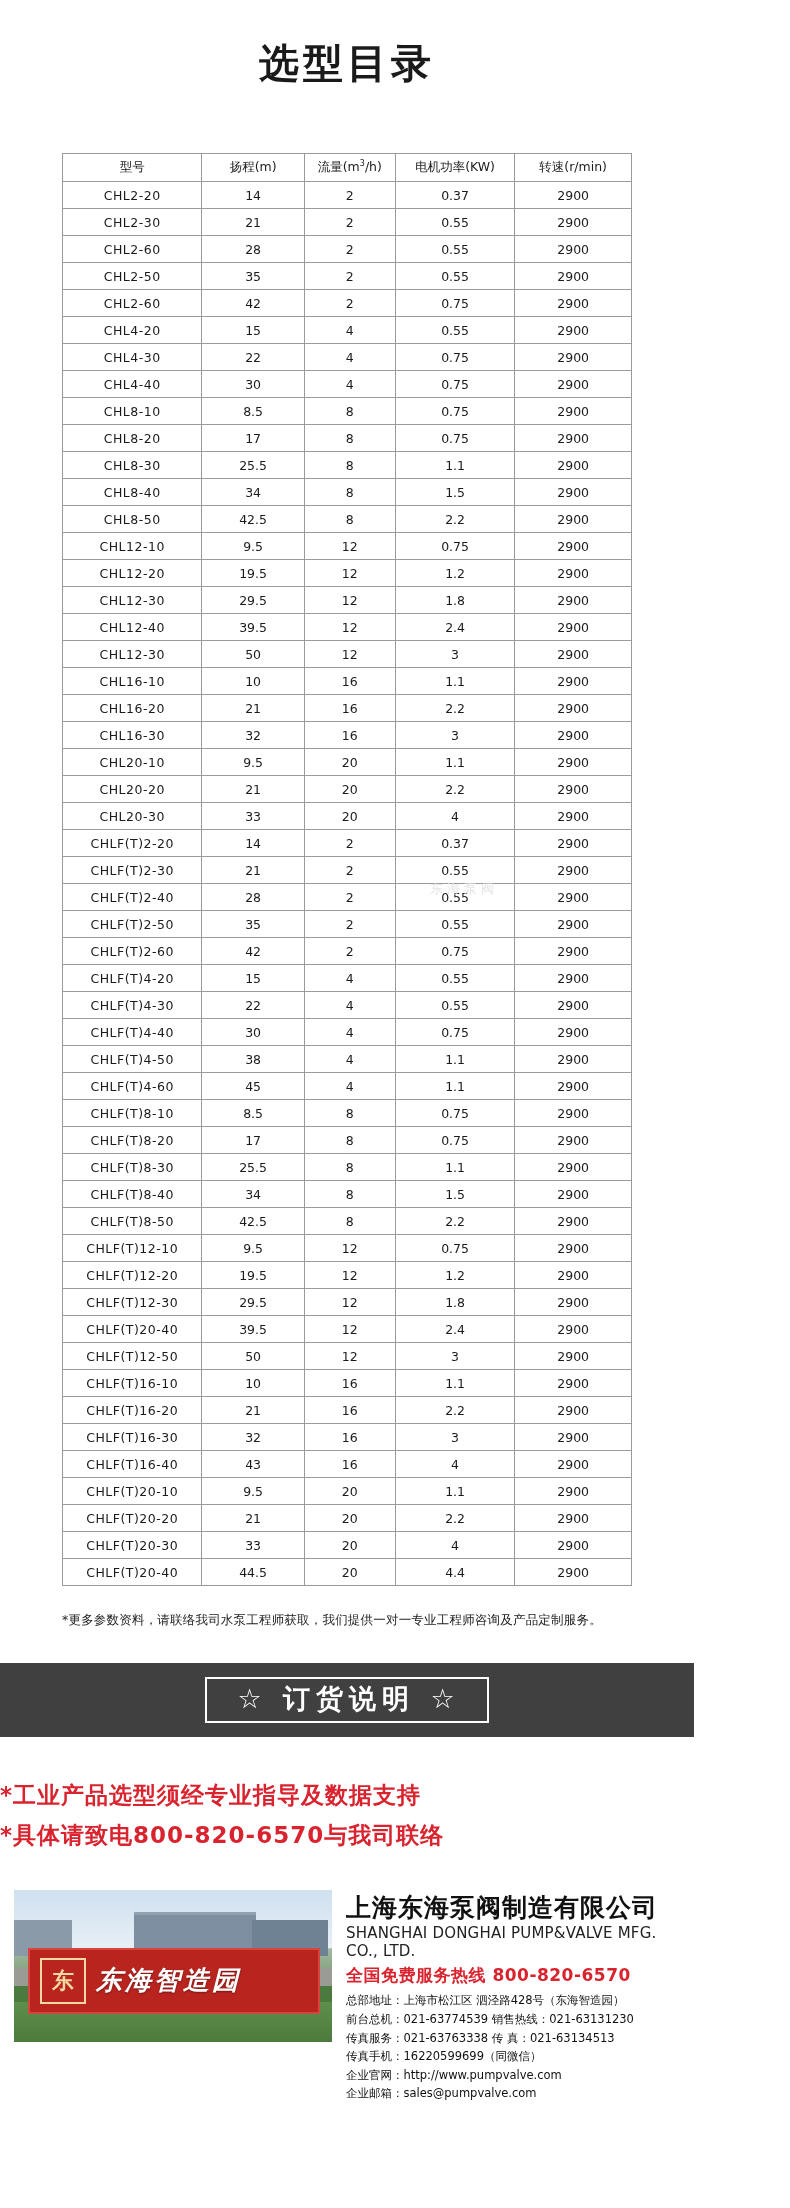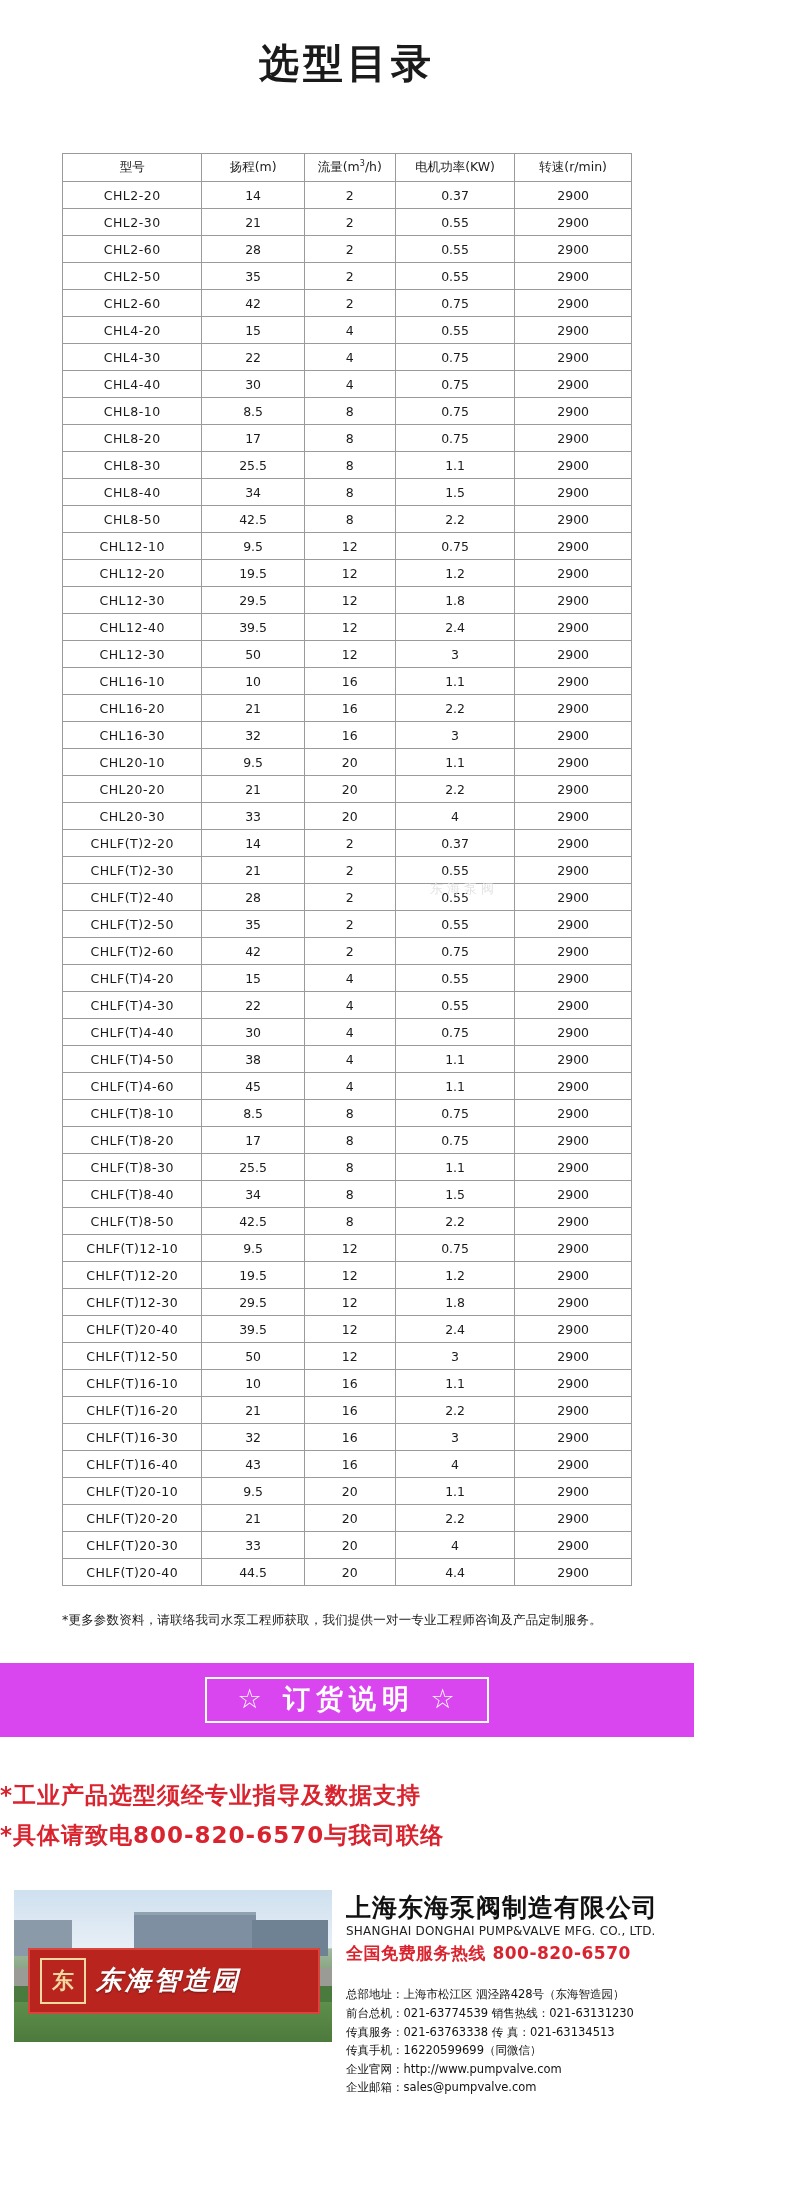--- a/index.html
+++ b/index.html
@@ -76,21 +76,21 @@
     padding: 26px 62px 0 62px;
     font-family: "DejaVu Sans", sans-serif;
     font-size: 12.5px;
     color: #1b1b1b;
     letter-spacing: 0.2px;
   }
 
   
   .banner {
     margin-top: 34px;
-    background: #d946ef;
+    background: #404040;
     height: 74px;
     display: flex;
     align-items: center;
     justify-content: center;
     position: relative;
   }
   .banner-inner {
     border: 2px solid #ffffff;
     color: #ffffff;
     font-family: "DejaVu Sans", sans-serif;
@@ -198,35 +198,35 @@
   .co-cn {
     font-family:"DejaVu Sans", sans-serif;
     font-size: 25px;
     font-weight: bold;
     color: #111;
     letter-spacing: 1px;
     line-height: 1.15;
   }
   .co-en {
     font-family:"DejaVu Sans", sans-serif;
-    font-size: 12px;
+    font-size: 15px;
     color: #222;
     letter-spacing: .2px;
     padding-top: 2px;
   }
   .hot-line {
     margin-top: 4px;
     color: #d9232e;
     font-family:"DejaVu Sans", sans-serif;
     font-size: 17px;
     font-weight: bold;
     letter-spacing: .5px;
   }
   .contact {
-    margin-top: 20px;
+    margin-top: 4px;
     font-family:"DejaVu Sans", sans-serif;
     font-size: 11.5px;
     line-height: 1.62;
     color: #111;
   }
   .contact div { white-space: nowrap; }
 
   .watermark {
     position: absolute;
     left: 430px;

